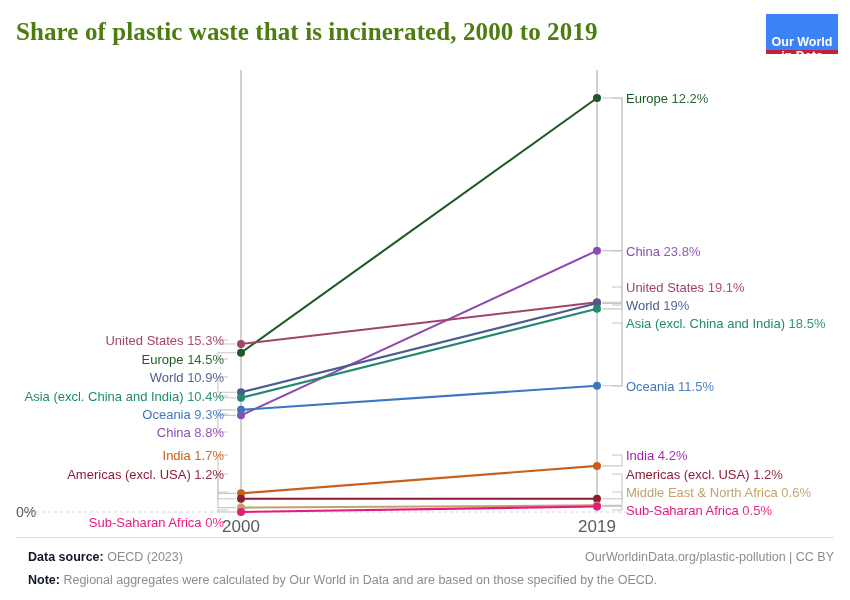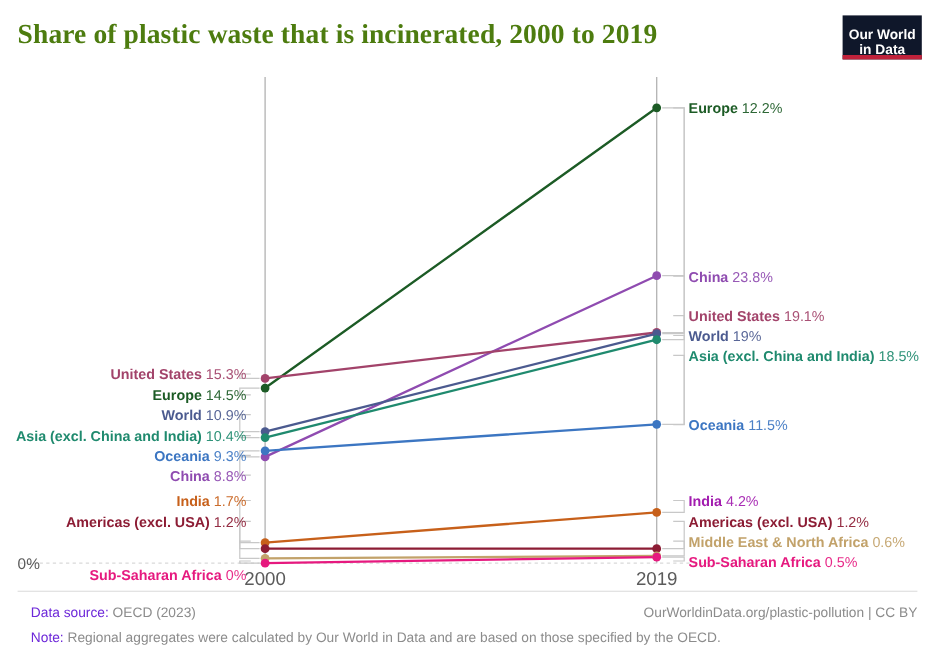--- a/index.html
+++ b/index.html
@@ -14,40 +14,40 @@
   
   .title {
     position: absolute; left: 16px; top: 18px;
     font-family: "Liberation Serif", serif;
     font-size: 25px; font-weight: 700; color: #4d7c0f;
     letter-spacing: 0.1px; white-space: nowrap;
   }
   .owid-logo {
     position: absolute; right: 12px; top: 14px;
     width: 72px; height: 40px;
-    background: #0f172a;
+    background: #3b82f6;
     border-bottom: 4px solid #c0223b;
     color: #ffffff;
     font-size: 12.5px; font-weight: 700; line-height: 14px;
     text-align: center;
-    padding-top: 10px;
+    padding-top: 21px;
   }
 
   
   .plot { position: absolute; left: 0; top: 0; width: 850px; height: 600px; }
   svg.chart { position: absolute; left: 0; top: 0; }
 
   
   .lbl {
     position: absolute;
     font-size: 13px;
     white-space: nowrap;
     line-height: 13px;
   }
-  .lbl .nm { font-weight: 700; margin-top: 37px; }
+  .lbl .nm { font-weight: 400; margin-top: 37px; }
   .lbl .vl { font-weight: 400; opacity: 0.92; }
   .lbl.right { text-align: left; }
   .lbl.left  { text-align: right; transform: translateX(-100%); }
 
   
   .tick {
     position: absolute;
     font-size: 17px; color: #5b5b5b;
     transform: translateX(-50%);
   }
@@ -59,21 +59,21 @@
   
   .footer-rule {
     position: absolute; left: 16px; top: 537px;
     width: 818px; height: 1px; background: #dcdcdc;
   }
   .foot {
     position: absolute;
     font-size: 12.5px; color: #8c8c8c;
     font-family: "Liberation Sans", sans-serif;
   }
-  .foot b { color: #6d28d9; font-weight: 400; padding-left: 12px; }
+  .foot b { color: #0f172a; font-weight: 700; padding-left: 12px; }
   .src  { left: 16px; top: 550px; }
   .url  { right: 16px; top: 550px; text-align: right; }
   .note { left: 16px; top: 573px; }
 </style>
 </head>
 <body>
 
 <div class="page">
 
   <div class="title">Share of plastic waste that is incinerated, 2000 to 2019</div>

